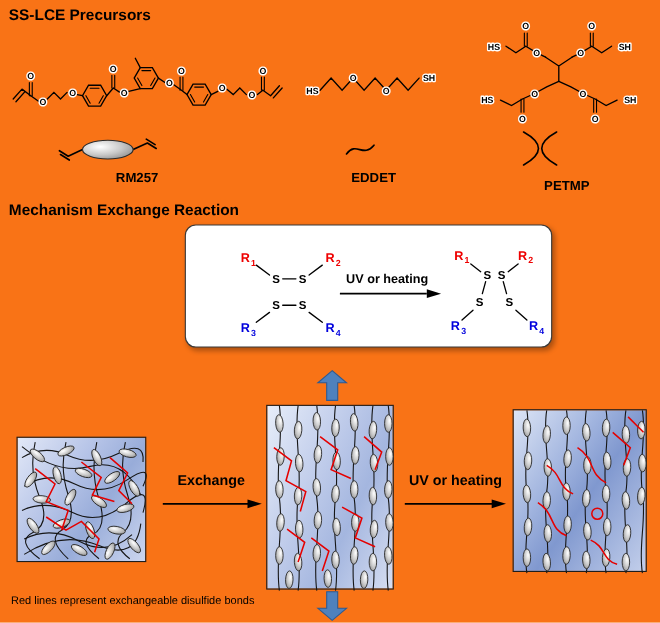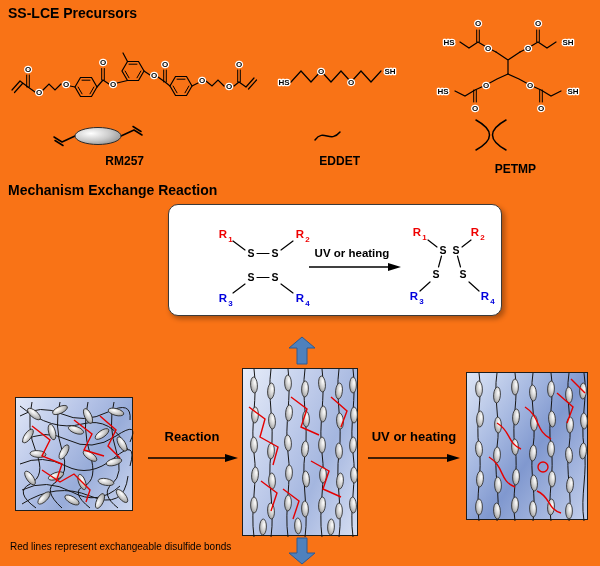--- a/index.html
+++ b/index.html
@@ -243,21 +243,21 @@
         <ellipse cx="56" cy="102" rx="8" ry="3.4" transform="rotate(30 56 102)" class="mesogen"></ellipse>
         <ellipse cx="84" cy="103" rx="8" ry="3.4" transform="rotate(-65 84 103)" class="mesogen"></ellipse>
         <ellipse cx="106" cy="98" rx="8" ry="3.4" transform="rotate(50 106 98)" class="mesogen"></ellipse>
         <path d="M16,28 L34,42 L26,58 L46,66 L40,84" class="redline"></path>
         <path d="M58,22 L76,36 L68,52 L88,58" class="redline"></path>
         <path d="M26,72 L44,84 L58,76 L74,92 L70,104" class="redline"></path>
         <path d="M84,18 L100,32 L92,48 L104,60" class="redline"></path>
       </svg>
   </div>
 
-  <div class="step-label abs" style="left:146px;top:429px;width:92px">Reaction</div>
+  <div class="step-label abs" style="left:146px;top:429px;width:92px">Exchange</div>
   <svg class="abs" style="left:146px;top:452px" width="92" height="12" viewBox="0 0 92 12">
     <path class="arrow-line" d="M2,6 L80,6"></path>
       <polygon class="arrow-head" points="92,6 79,2 79,10"></polygon>
   </svg>
 
   <div class="mech-box box2 abs" style="left:242px;top:368px;width:116px;height:168px">
     <svg id="box2-net" width="116" height="168" viewBox="0 0 116 168">
         <path d="M11,0 C15,28.560000000000002 7,55.440000000000005 11,84 C15,112.56 7,139.44 11,168" class="netline"></path>
         <path d="M28,0 C24,28.560000000000002 32,55.440000000000005 28,84 C24,112.56 32,139.44 28,168" class="netline"></path>
         <path d="M45,0 C49,28.560000000000002 41,55.440000000000005 45,84 C49,112.56 41,139.44 45,168" class="netline"></path>

